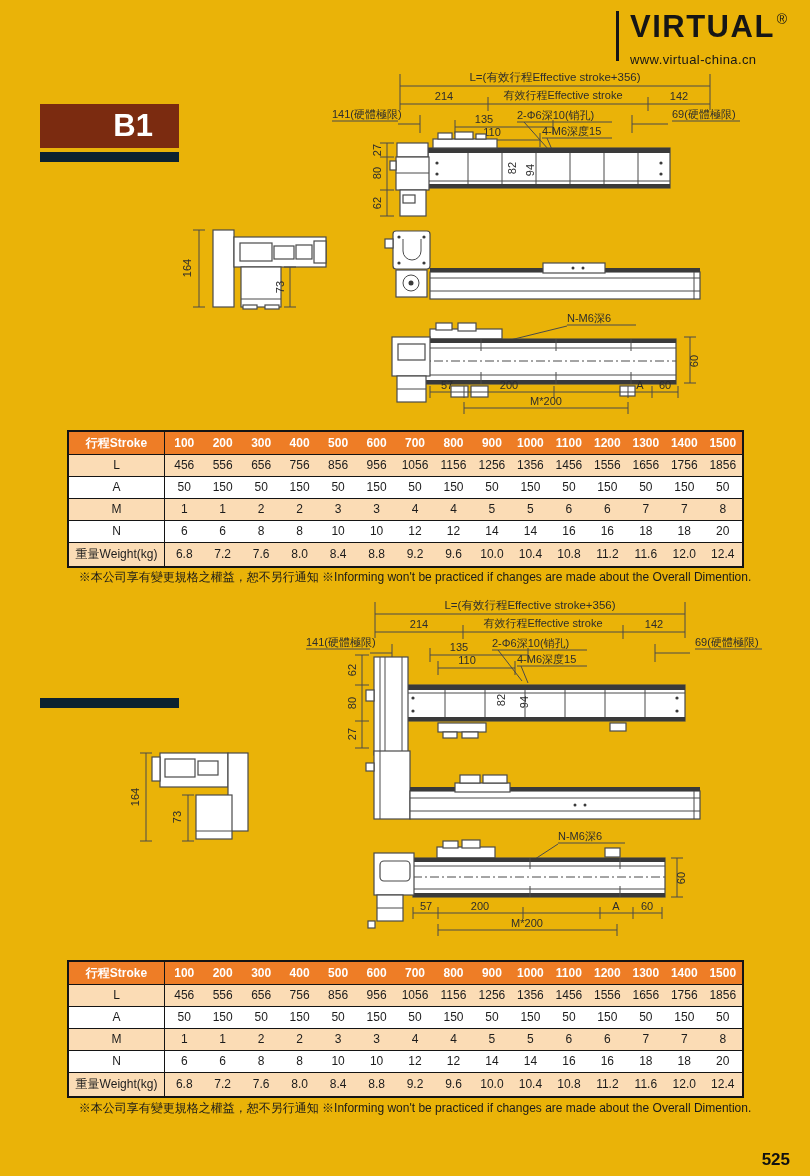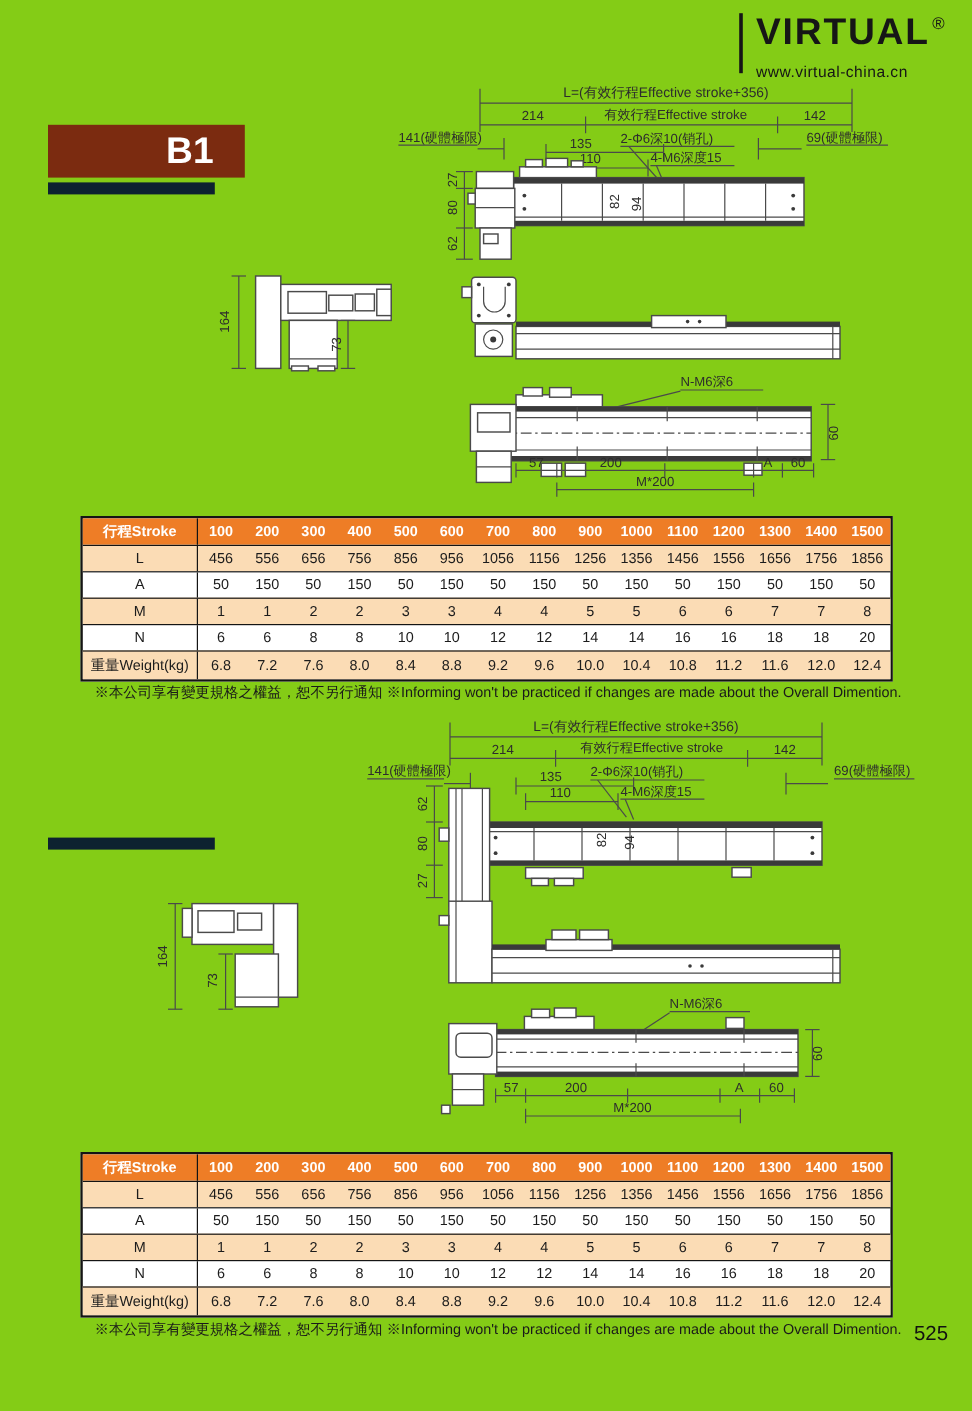--- a/index.html
+++ b/index.html
@@ -1,40 +1,40 @@
 <!DOCTYPE html>
 <html style="--orange: #EE7D26; --shade: #FBDCB5; --brown: #7B2B10; --navy: #0D2230;"><head>
 <meta charset="utf-8">
 <style>
   html,body{margin:0;padding:0;background:#e8e8e8;}
-  .page{position:relative;width:810px;height:1176px;background:#84cc16;
+  .page{position:relative;width:810px;height:1176px;background:#eab308;
         font-family:"Liberation Sans",sans-serif;overflow:hidden;margin:0 auto;}
   
   .brand{position:absolute;left:616px;top:11px;height:50px;border-left:3px solid #161616;padding-left:11px;}
   .brand-name{font-size:31px;font-weight:bold;letter-spacing:1.5px;color:#161616;line-height:32px;white-space:nowrap;}
   .reg{font-size:14px;font-weight:normal;position:relative;top:-13px;left:2px;}
   .brand-site{font-size:13px;color:#161616;letter-spacing:.4px;margin-top:4px;white-space:nowrap;}
   
-  .model-box{position:absolute;left:40px;width:164px;height:44px;background:var(--brown,#7B2B10);
+  .model-box{position:absolute;left:40px;width:139px;height:44px;background:var(--brown,#7B2B10);
              color:#fff;font-size:31px;font-weight:bold;text-align:right;line-height:44px;
              padding-right:26px;box-sizing:border-box;}
   .model-bar{position:absolute;left:40px;width:139px;height:10px;background:var(--navy,#0D2230);}
   
   .dim-table{position:absolute;left:67px;width:677px;border:2px solid #141414;background:#fff;box-sizing:border-box;}
   .tr{display:grid;grid-template-columns:96px repeat(15,1fr);}
   .tr + .tr{border-top:1.5px solid #141414;}
   .thead{background:var(--orange,#EE7D26);color:#fff;font-weight:bold;}
   .shade{background:var(--shade,#FBDCB5);}
   .td{font-size:12px;text-align:center;height:21px;line-height:21px;color:#1c1c1c;white-space:nowrap;}
   .thead .td{height:22px;line-height:22px;color:#fff;}
   .tall .td{height:23px;line-height:23px;}
   .lab{border-right:1.5px solid #141414;}
   
   .note{position:absolute;left:75px;width:680px;text-align:center;font-size:12px;color:#1a1a1a;white-space:nowrap;}
-  .pagenum{position:absolute;right:20px;top:1102px;font-size:17px;font-weight:normal;color:#111;}
+  .pagenum{position:absolute;right:20px;top:1150px;font-size:17px;font-weight:bold;color:#111;}
   
   svg.draw{position:absolute;left:0;overflow:visible;}
   svg text{font-family:"Liberation Sans",sans-serif;font-size:11px;fill:#2d2d2d;}
   svg text.big{font-size:11.5px;}
   .ln{stroke:#4a4a4a;stroke-width:1;fill:none;}
   .bx{stroke:#4a4a4a;stroke-width:1.2;fill:#ffffff;}
   .fillb{fill:#3a3a3a;stroke:none;}
   .dot{fill:#3a3a3a;stroke:none;}
 </style>
 </head>

